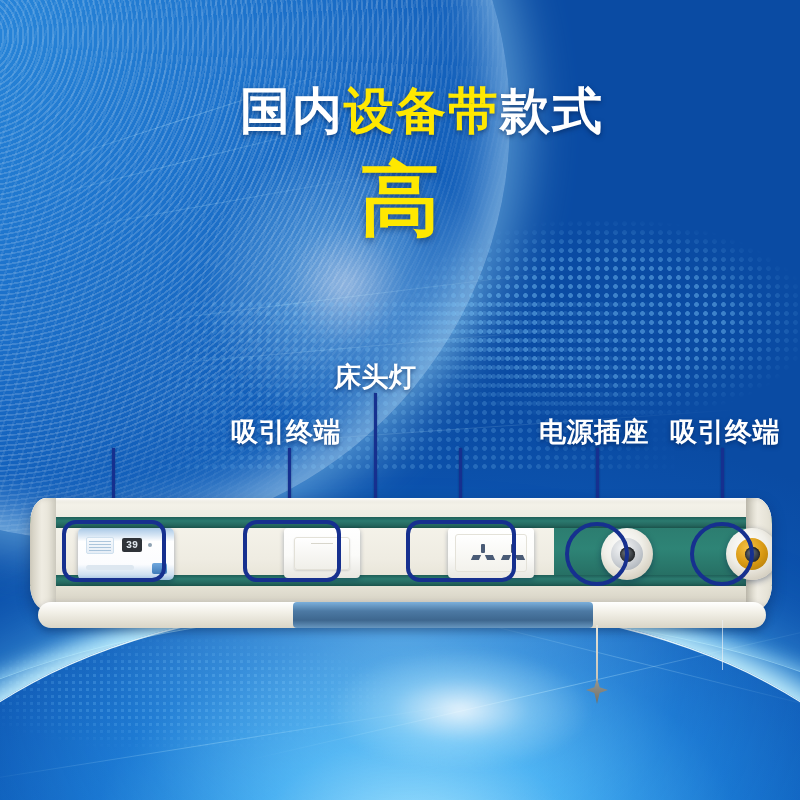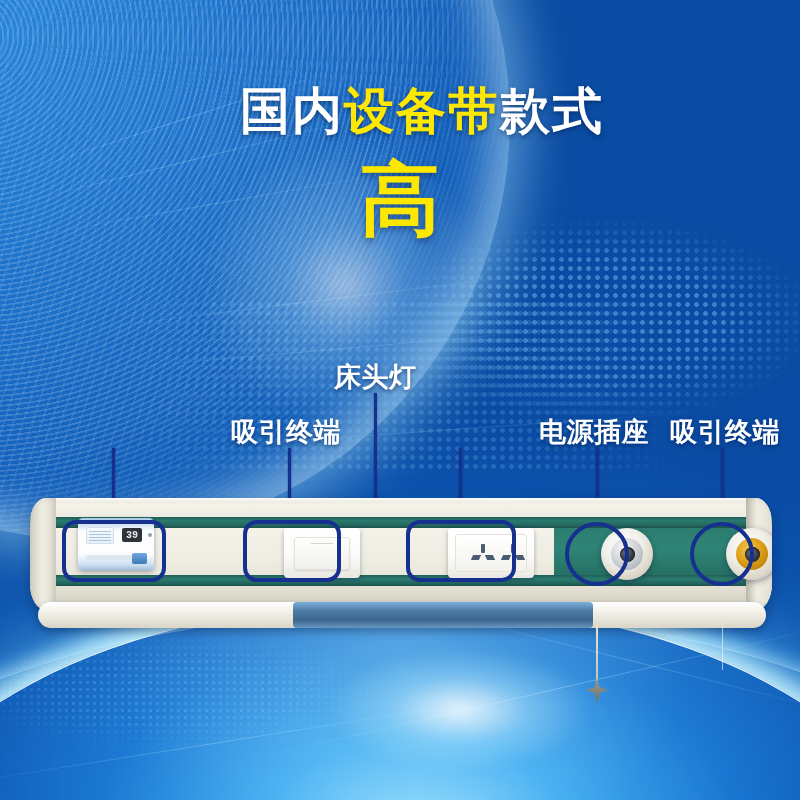--- a/index.html
+++ b/index.html
@@ -188,21 +188,21 @@
   }
   .rail-blue{
     position:absolute; left:255px; width:300px; top:0; bottom:0;
     border-radius:4px;
     background:linear-gradient(180deg,#6fa8d8 0%,#3e6f9e 35%,#2f5c88 70%,#5e92c0 100%);
     opacity:.92;
   }
 
   
   .intercom{
-    position:absolute; left:48px; top:20px; width:76px; height:52px;
+    position:absolute; left:48px; top:30px; width:96px; height:52px;
     border-radius:5px;
     background:linear-gradient(180deg,#a8c8e6 0%,#cfe1f2 12%,#ffffff 26%,#fbfcfe 70%,#cddff0 90%,#9dbfdf 100%);
     box-shadow:0 2px 5px rgba(0,25,70,.35);
     padding:5px 6px;
   }
   .ic-screen{
     position:absolute; left:8px; top:9px; width:28px; height:17px;
     background:linear-gradient(180deg,#f7fafd,#e6eef6);
     border:1px solid #cfe0ee; border-radius:2px;
     overflow:hidden;

